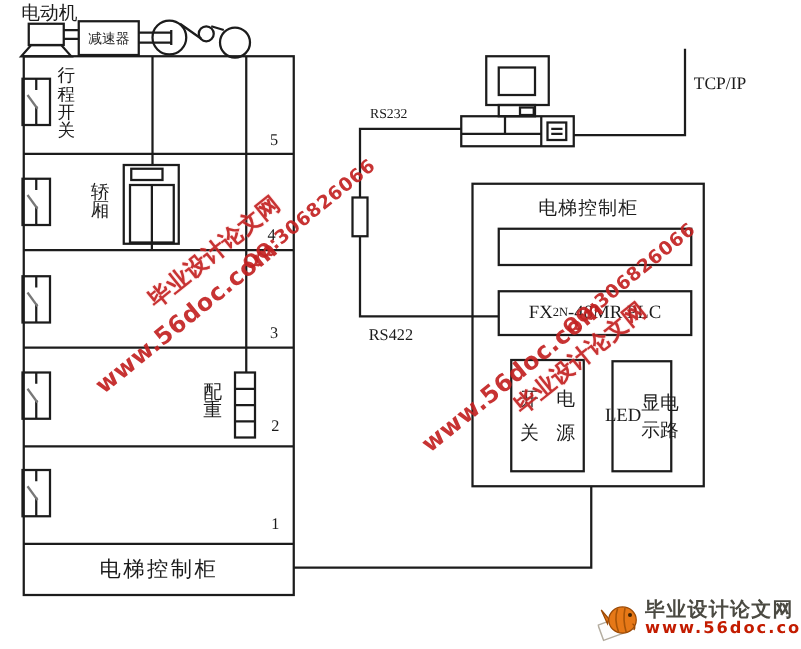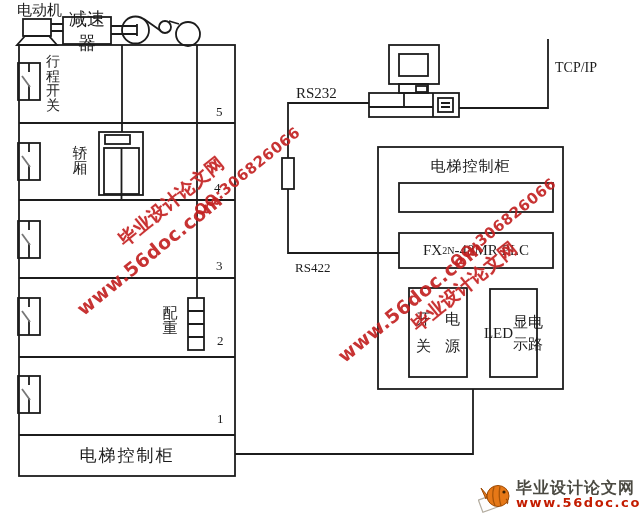--- a/index.html
+++ b/index.html
@@ -117,34 +117,34 @@
         <rect x="378" y="147" width="185" height="242"></rect>
         <rect x="399" y="183" width="154" height="29"></rect>
         <rect x="399" y="233" width="154" height="35"></rect>
         <rect x="409" y="288" width="58" height="89"></rect>
         <rect x="490" y="289" width="47" height="88"></rect>
       </g>
     </g>
   </svg>
 
   <div class="lbl" style="left:17px;top:1px;font-size:15px;">电动机</div>
-  <div class="boxlbl" style="left:63px;top:17px;width:48px;height:27px;font-size:18px;">减速器</div>
+  <div class="boxlbl" style="left:63px;top:17px;width:48px;height:27px;font-size:11px;">减速器</div>
   <div class="vtext" style="left:45px;top:54px;">行程开关</div>
   <div class="vtext" style="left:72px;top:146px;font-size:15px;">轿厢</div>
   <div class="vtext" style="left:162px;top:306px;font-size:15px;">配重</div>
 
   <div class="floor-num" style="left:216px;top:104px;">5</div>
   <div class="floor-num" style="left:214px;top:180px;">4</div>
   <div class="floor-num" style="left:216px;top:258px;">3</div>
   <div class="floor-num" style="left:217px;top:333px;">2</div>
   <div class="floor-num" style="left:217px;top:411px;">1</div>
 
   <div class="boxlbl" style="left:19px;top:437px;width:216px;height:36px;font-size:17px;letter-spacing:2px;">电梯控制柜</div>
 
-  <div class="lbl serif" style="left:296px;top:85px;font-size:15px;">RS232</div>
+  <div class="lbl serif" style="left:296px;top:85px;font-size:11px;">RS232</div>
   <div class="lbl serif" style="left:295px;top:260px;font-size:13px;">RS422</div>
   <div class="lbl serif" style="left:555px;top:60px;font-size:14px;">TCP/IP</div>
 
   <div class="boxlbl" style="left:378px;top:156px;width:185px;height:20px;font-size:15px;letter-spacing:1px;">电梯控制柜</div>
   <div class="boxlbl serif" style="left:399px;top:233px;width:154px;height:35px;font-size:15px;">
     <span>FX</span>
       <sub style="font-size:10px;">2N</sub>
       <span>-48MR PLC</span>
   </div>
   <div class="collbl" style="left:409px;top:288px;width:58px;height:89px;font-size:15px;line-height:27px;">

